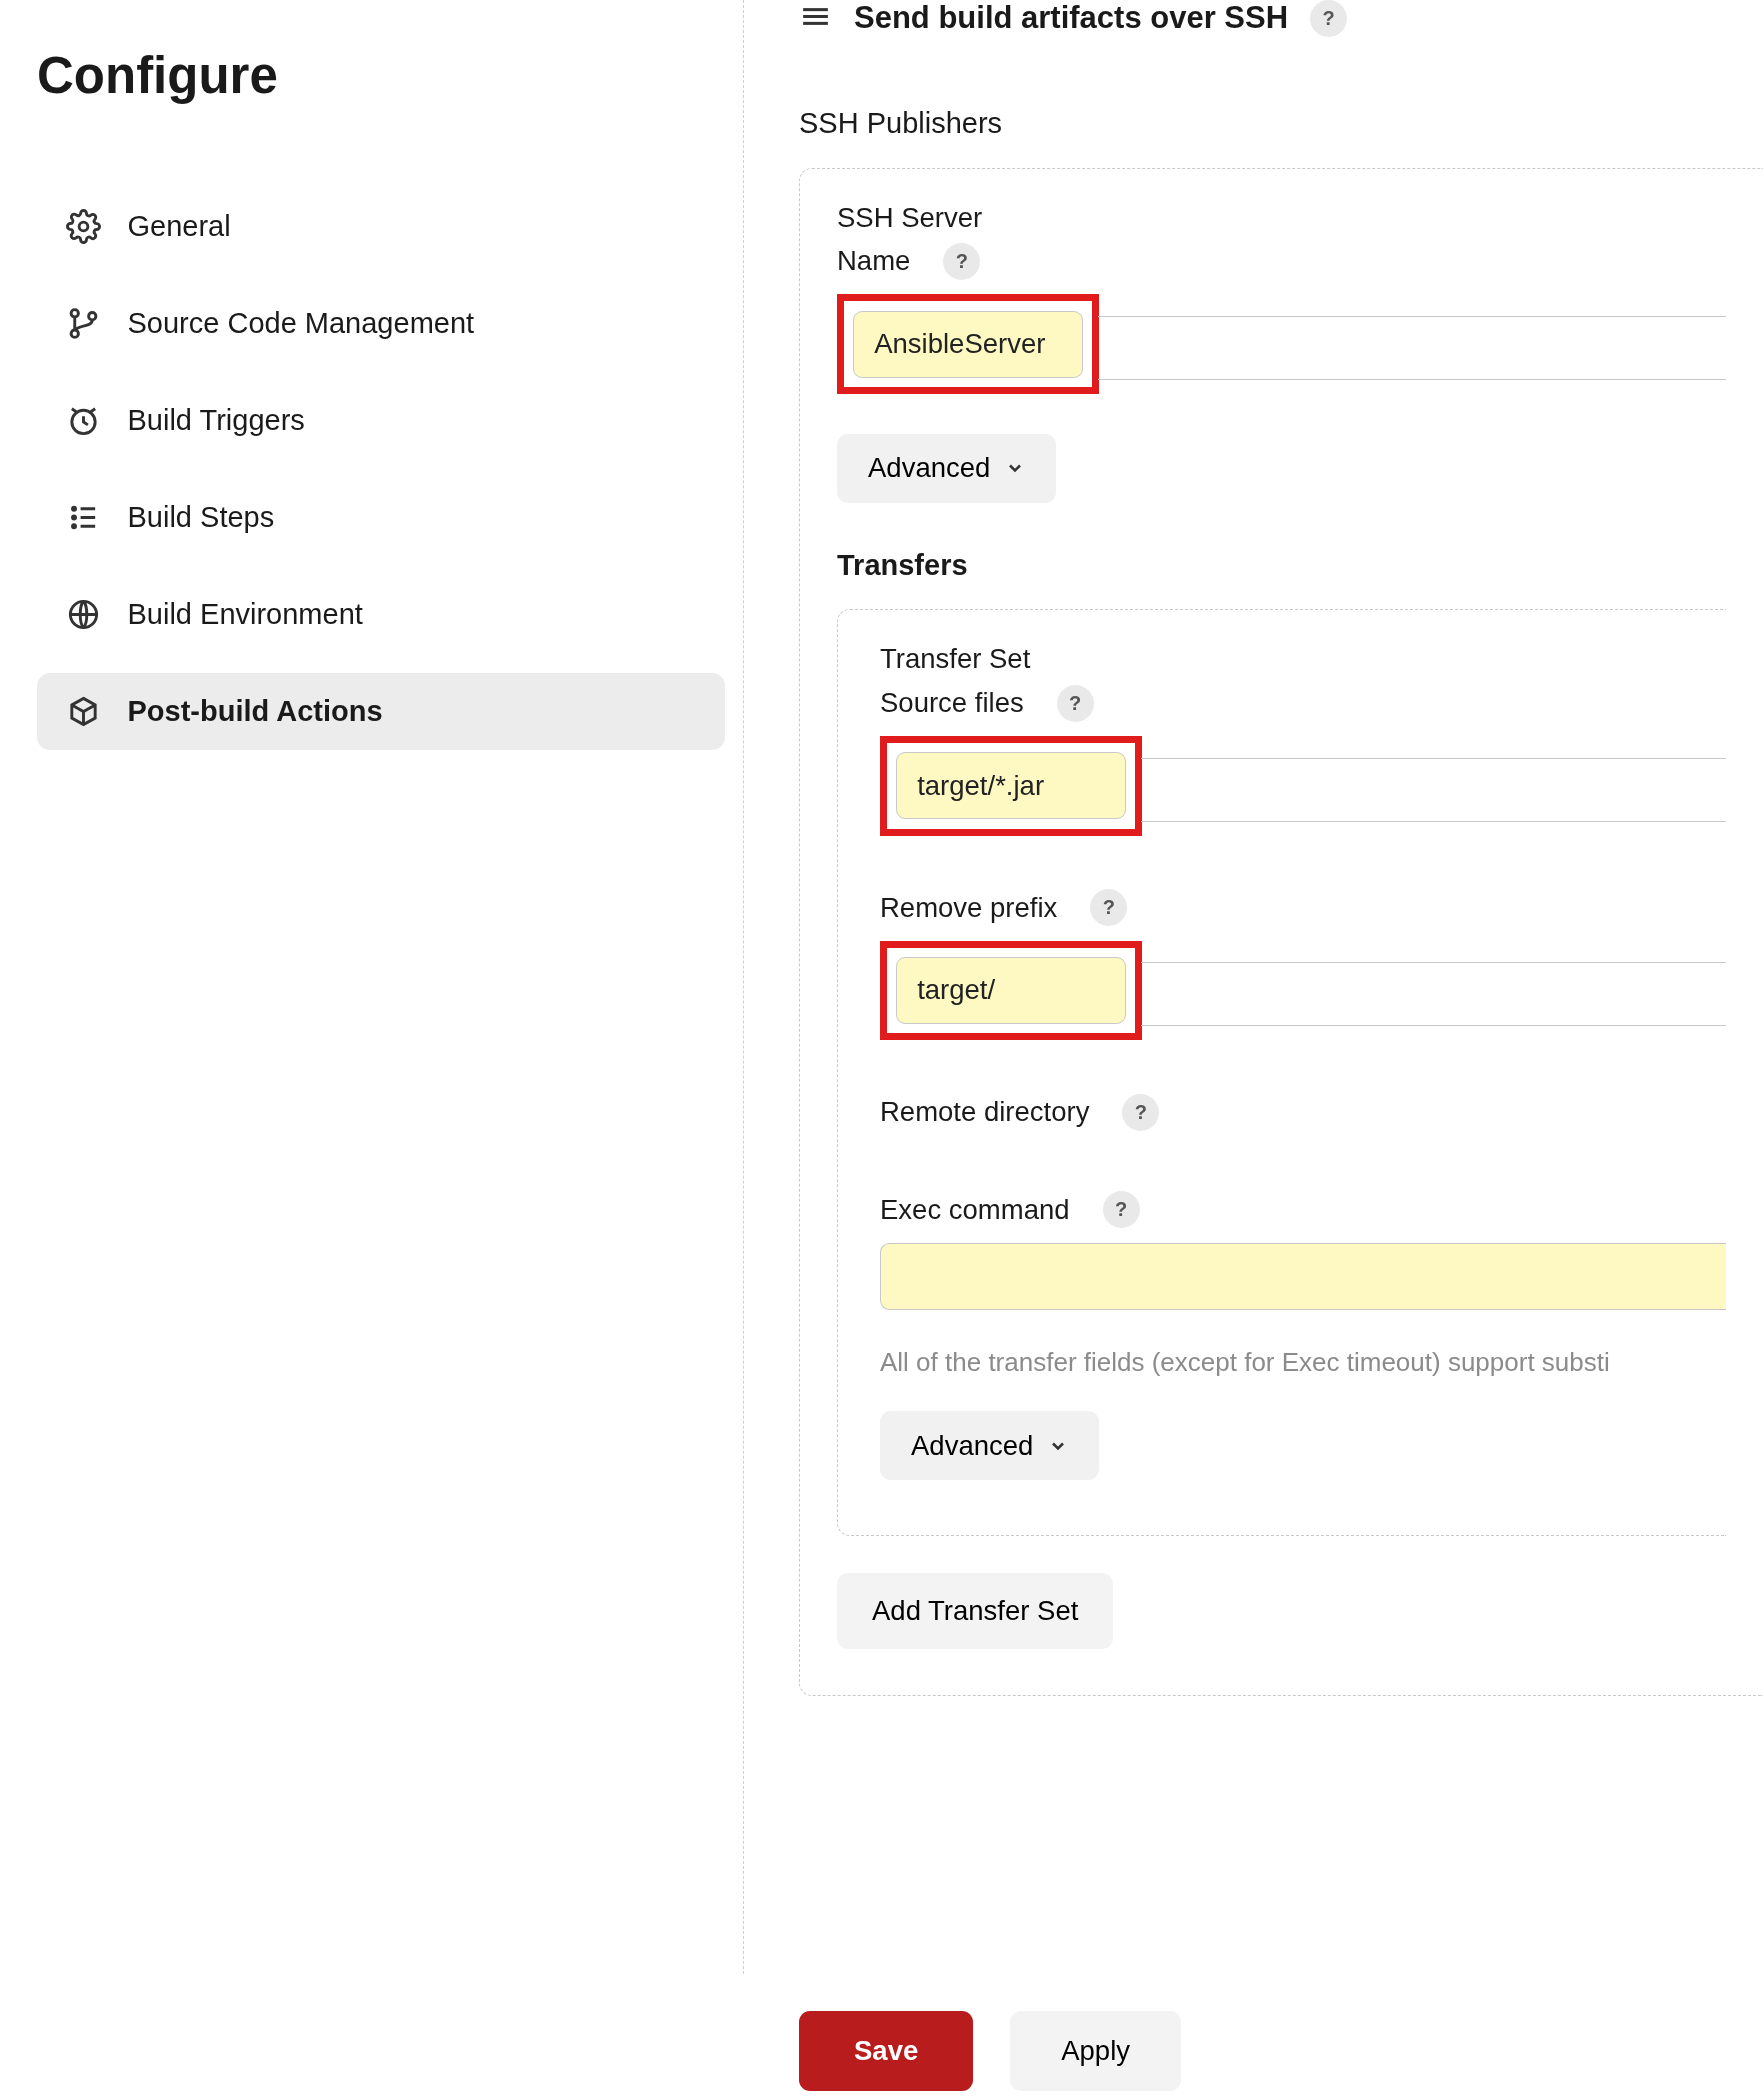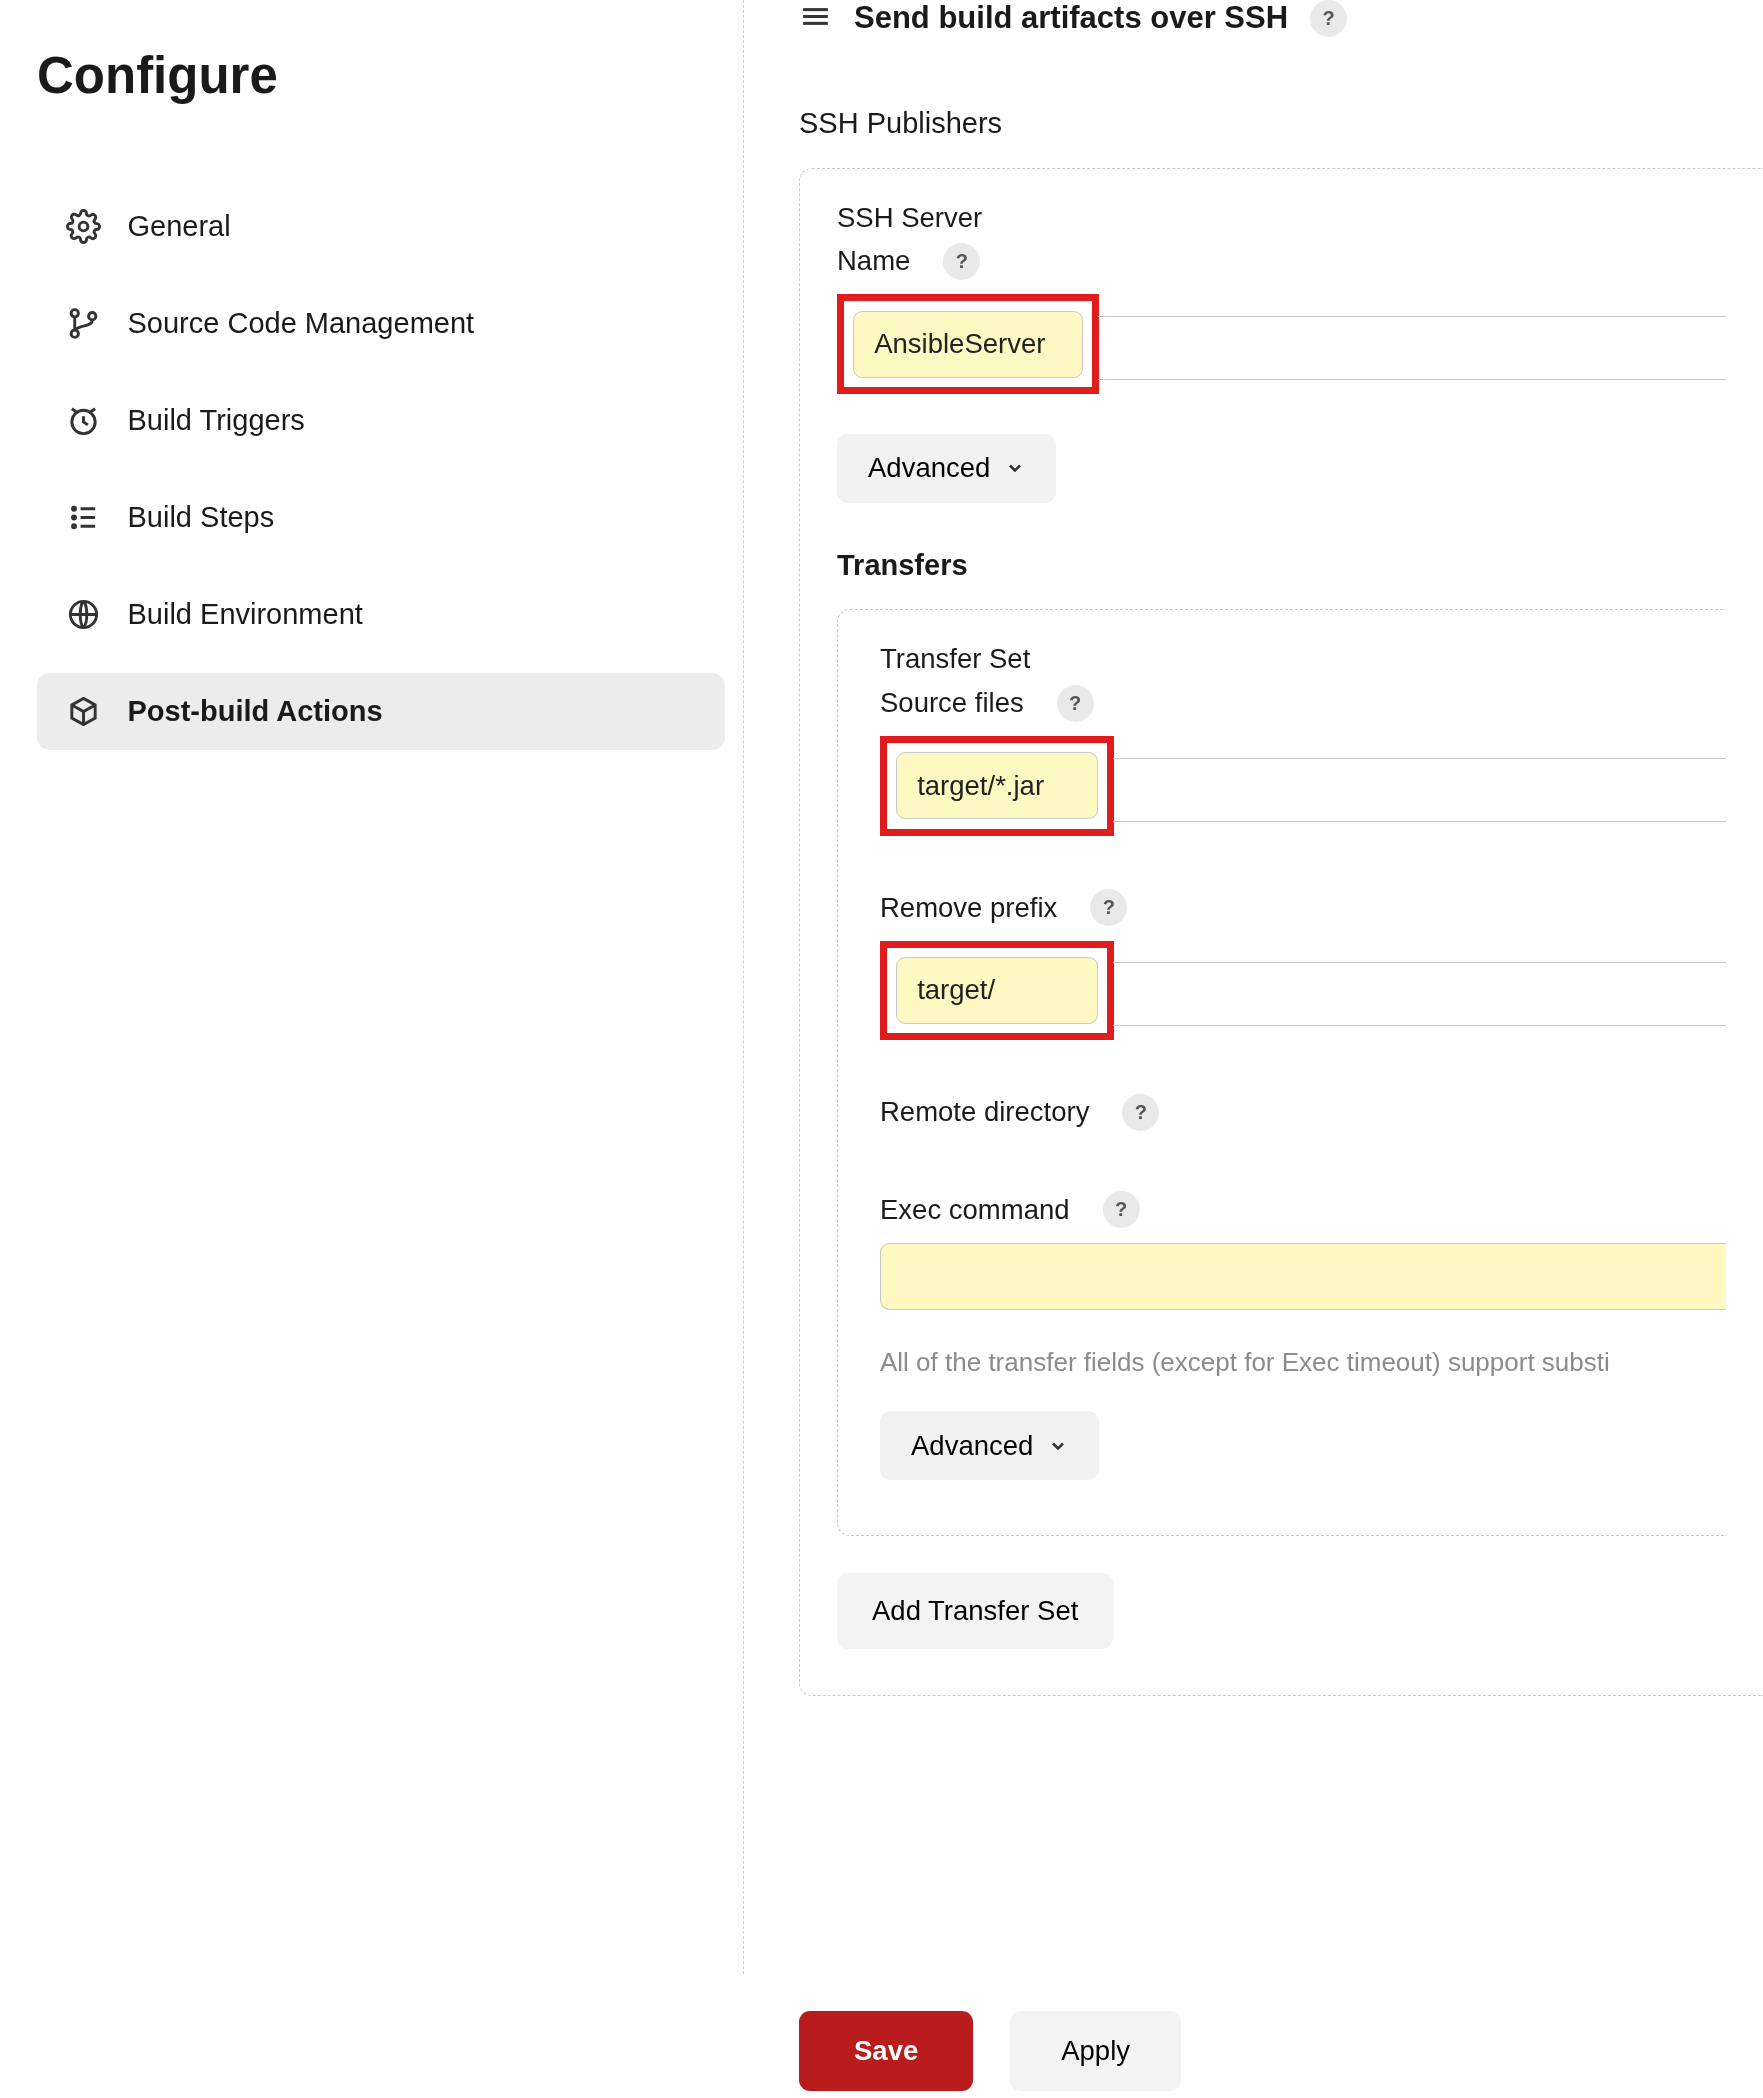--- a/index.html
+++ b/index.html
@@ -115,21 +115,21 @@
     padding: 9.2px;
     display: inline-block;
     margin-bottom: 7.3px;
   }
   .redbox .text-input {
     border: 1.8px solid #c8c8c8;
     border-radius: 9.2px;
     border-right: 1.8px solid #c8c8c8;
     width: 230px;
   }
-  .redbox.wide .text-input { width: 202px; }
+  .redbox.wide .text-input { width: 230px; }
   .redbox-row {
     display: flex;
     align-items: center;
   }
   .redbox-row .tail-input {
     flex: 1;
     height: 64px;
     border-top: 1.8px solid #c8c8c8;
     border-bottom: 1.8px solid #c8c8c8;
     margin-left: -1.8px;

